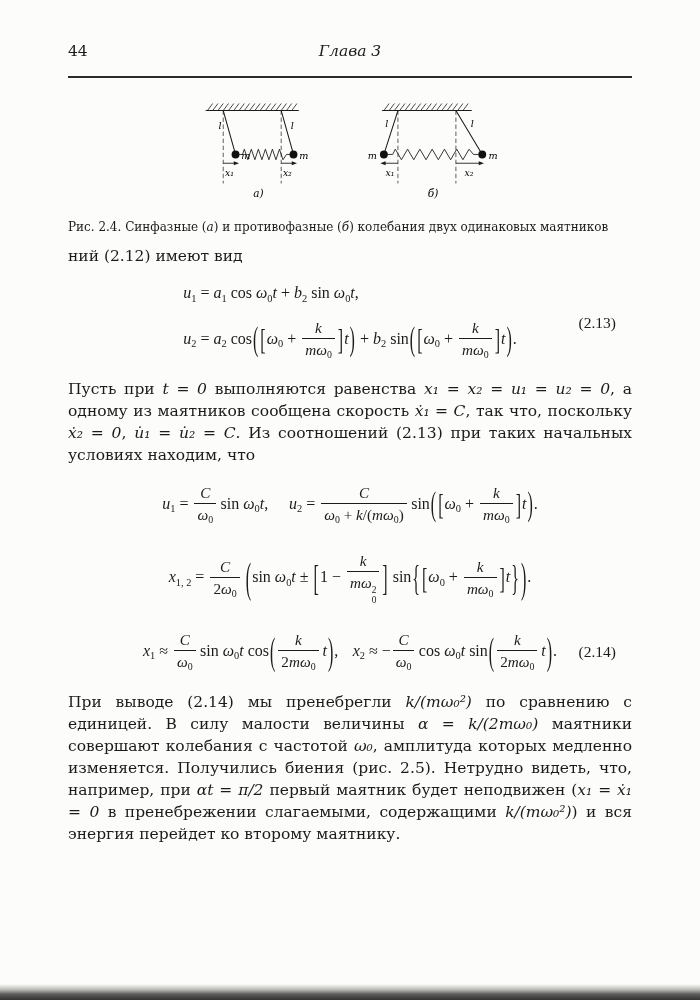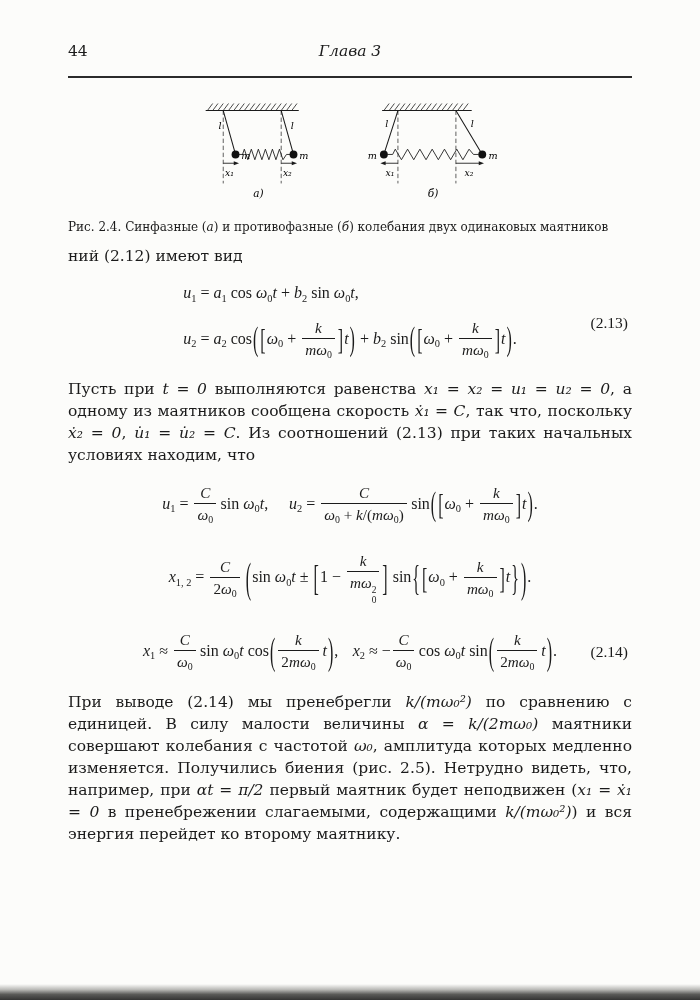--- a/index.html
+++ b/index.html
@@ -37,21 +37,21 @@
   
   .eq{
     position:relative;
     display:flex;justify-content:center;align-items:center;
     padding:0 52px;margin:10px 4px;
     font-family:Liberation Serif, serif;font-size:16px;
   }
   .eq-lines{display:flex;flex-direction:column;align-items:flex-start;}
   .eq-line{white-space:nowrap;padding:7px 0;}
   .eq-number{
-    position:absolute;right:0;top:50%;transform:translateY(-50%);
+    position:absolute;right:12px;top:50%;transform:translateY(-50%);
     font-size:15.5px;
   }
   
   .mi{font-style:italic;}
   .mr{font-style:normal;}
   .msub{font-size:0.65em;vertical-align:-0.35em;}
   .mss{display:inline-flex;flex-direction:column;align-items:flex-start;
        font-size:0.62em;line-height:1.05;vertical-align:-0.55em;}
   .mfrac{
     display:inline-flex;flex-direction:column;

